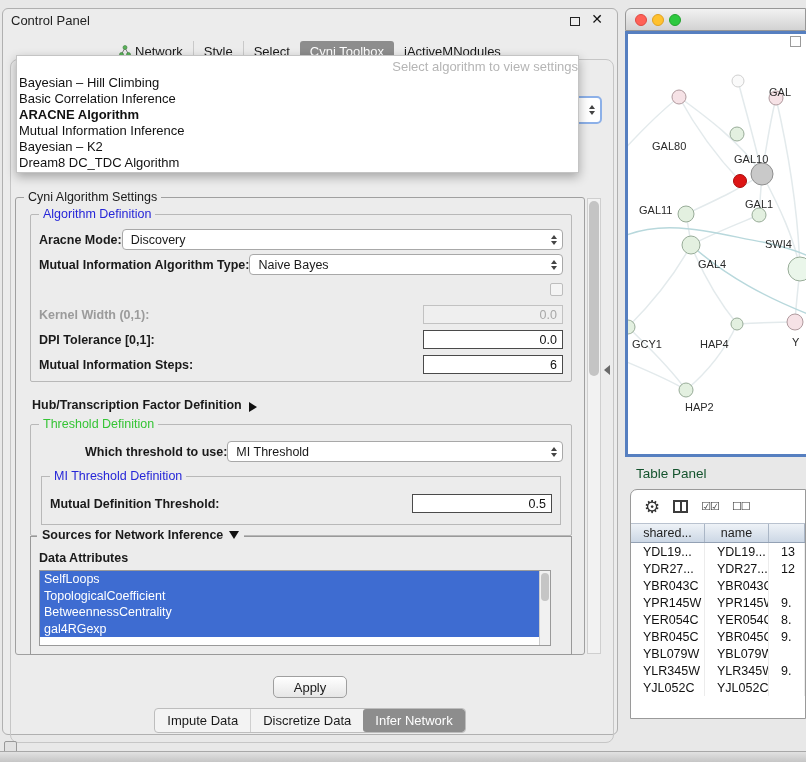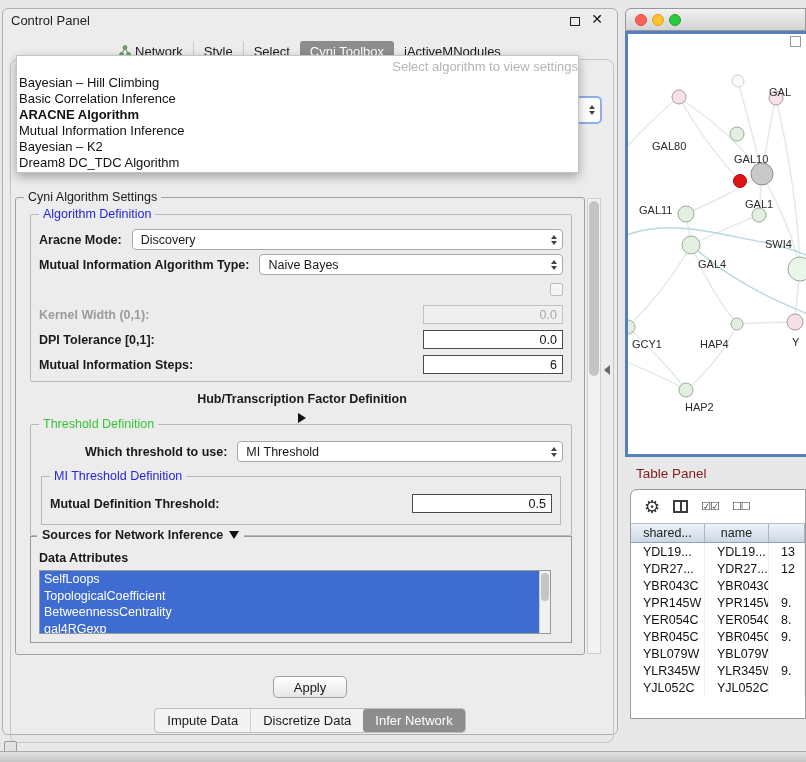--- a/index.html
+++ b/index.html
@@ -36,41 +36,41 @@
   .group-label.green{color:#35c435;}
   #settings-group{position:absolute;left:12px;top:188px;width:570px;height:458px;border:1px solid #a0a0a0;
     border-radius:3px;padding:16px 12px 0 14px;}
   #settings-scrollbar{position:absolute;left:584px;top:189px;width:14px;height:456px;background:#f2f2f2;border:1px solid #cfcfcf;}
   #settings-scrollbar .thumb{position:absolute;left:1px;top:2px;width:10px;height:175px;background:#c4c4c4;border-radius:5px;}
   .sub-group{position:relative;border:1px solid #b8b8b8;border-radius:2px;padding:12px 8px 4px 8px;}
   .form-row{display:flex;align-items:center;height:25px;}
   .form-label{font-size:12.5px;font-weight:bold;color:#1a1a1a;white-space:nowrap;}
   .form-label.disabled{color:#9b9b9b;}
   .spacer{flex:1;}
-  .combo{flex:1;margin-left:10px;height:21px;background:#fff;border:1px solid #a8a8a8;border-radius:4px;
+  .combo{flex:1;height:21px;background:#fff;border:1px solid #a8a8a8;border-radius:4px;
     display:flex;align-items:center;padding:0 20px 0 8px;font-size:12.5px;position:relative;}
   .stepper{position:absolute;right:5px;top:50%;transform:translateY(-50%);display:flex;flex-direction:column;gap:2px;}
   .stepper .up{width:0;height:0;border-left:3.5px solid transparent;border-right:3.5px solid transparent;border-bottom:4px solid #444;}
   .stepper .down{width:0;height:0;border-left:3.5px solid transparent;border-right:3.5px solid transparent;border-top:4px solid #444;}
   .txt-input{width:140px;height:19px;font-size:12.5px;font-family:inherit;text-align:right;padding-right:5px;
     border:1px solid #4a4a4a;background:#fff;color:#111;}
   .txt-input.disabled{border-color:#c2c2c2;background:#efefef;color:#a8a8a8;}
   .checkbox{width:13px;height:13px;border:1px solid #bdbdbd;background:#f4f4f4;border-radius:2px;}
-  .hub-row{margin:10px 0 12px 2px;display:flex;align-items:center;gap:7px;font-size:12.5px;font-weight:bold;height:20px;flex-direction:column;}
+  .hub-row{margin:10px 0 12px 2px;display:flex;align-items:flex-end;gap:7px;font-size:12.5px;font-weight:bold;height:20px;}
   .tri-right{width:0;height:0;border-top:5px solid transparent;border-bottom:5px solid transparent;border-left:8px solid #111;}
   .tri-down{width:0;height:0;border-left:5px solid transparent;border-right:5px solid transparent;border-top:8px solid #111;}
   #threshold-group{margin-top:4px;padding:14px 8px 10px 8px;}
   #threshold-group .form-row .form-label{margin-left:46px;}
   #mi-group{position:relative;border:1px solid #b8b8b8;margin:12px 2px 0 2px;padding:14px 8px 8px 8px;}
   #mi-group .form-row .form-label{margin-left:0;}
   #sources-group{position:relative;border:1px solid #999;margin-top:0;padding:6px 8px 8px 8px;}
   .sources-title{position:absolute;top:-9px;left:6px;background:#ececec;padding:0 5px;display:flex;align-items:center;gap:6px;
     font-size:12.5px;font-weight:bold;}
   .data-attr-label{font-size:12.5px;font-weight:bold;margin:8px 0 5px 0;}
-  .listbox{position:relative;height:64px;border:1px solid #9a9a9a;background:#fff;overflow:hidden;margin-right:12px;}
+  .listbox{position:relative;height:76px;border:1px solid #9a9a9a;background:#fff;overflow:hidden;margin-right:12px;}
   .list-item{height:16.5px;line-height:16.5px;font-size:12.5px;padding-left:4px;margin-right:11px;}
   .list-item.selected{background:#3e6cd1;color:#fff;}
   .list-scrollbar{position:absolute;right:0;top:0;bottom:0;width:11px;background:#f1f1f1;border-left:1px solid #ccc;}
   .list-scrollbar .thumb{position:absolute;left:1px;top:2px;width:8px;height:28px;background:#c5c5c5;border-radius:4px;}
   #apply-button{position:absolute;left:50%;transform:translateX(-50%);top:667px;width:74px;height:22px;
     border:1px solid #9f9f9f;border-radius:5px;background:linear-gradient(#ffffff,#e6e6e6);
     font-size:13px;font-family:inherit;display:flex;align-items:center;justify-content:center;}
   .bottom-tabs{position:absolute;left:0;top:699px;width:100%;display:flex;justify-content:center;}
   .bottom-tabs-box{display:flex;border:1px solid #bdbdbd;border-radius:4px;overflow:hidden;background:#f3f3f3;}
   .b-tab{padding:4px 12px;font-size:13px;border-left:1px solid #cfcfcf;}
@@ -94,21 +94,21 @@
   .edge{fill:none;stroke:#e3eaec;stroke-width:1.5;}
   .edge.teal{stroke:#b8d8dc;}
   .node{stroke:#98ac98;stroke-width:1;fill:#e3f0e0;}
   .node.pink{fill:#f6e2e6;stroke:#b09a9e;}
   .node.faint{fill:#fafafa;stroke:#d0d0d0;}
   .node.gray{fill:#c9c9c9;stroke:#8e8e8e;}
   .node.red{fill:#dd1515;stroke:#aa0b0b;}
   .node.big{fill:#eaf6ea;}
   .node-label{font-size:11px;fill:#2a2a2a;font-family:"Liberation Sans","DejaVu Sans",sans-serif;}
   
-  #table-panel-label{position:absolute;left:636px;top:466px;font-size:13.5px;color:#7f1d1d;}
+  #table-panel-label{position:absolute;left:636px;top:466px;font-size:13.5px;color:#14532d;}
   #table-window{position:absolute;left:630px;top:489px;width:176px;height:230px;background:#fff;
     border:1px solid #9a9a9a;border-radius:7px 0 0 0;overflow:hidden;}
   .tp-toolbar{height:33px;display:flex;align-items:center;gap:13px;padding-left:13px;color:#333;}
   .gear{font-size:18px;line-height:18px;}
   .columns-icon{position:relative;width:15px;height:13px;border:2px solid #3c3c3c;}
   .columns-icon div{position:absolute;left:5px;top:0;bottom:0;width:2px;background:#3c3c3c;}
   .pair-icon{font-size:11px;letter-spacing:-1px;color:#333;}
   .tp-header{display:flex;height:20px;background:linear-gradient(#eef2f7,#ccd7e5);
     border-top:1px solid #b9c2cf;border-bottom:1px solid #93a1b4;font-size:12.5px;color:#222;}
   .th{display:flex;align-items:center;justify-content:center;border-right:1px solid #aab6c6;overflow:hidden;}

